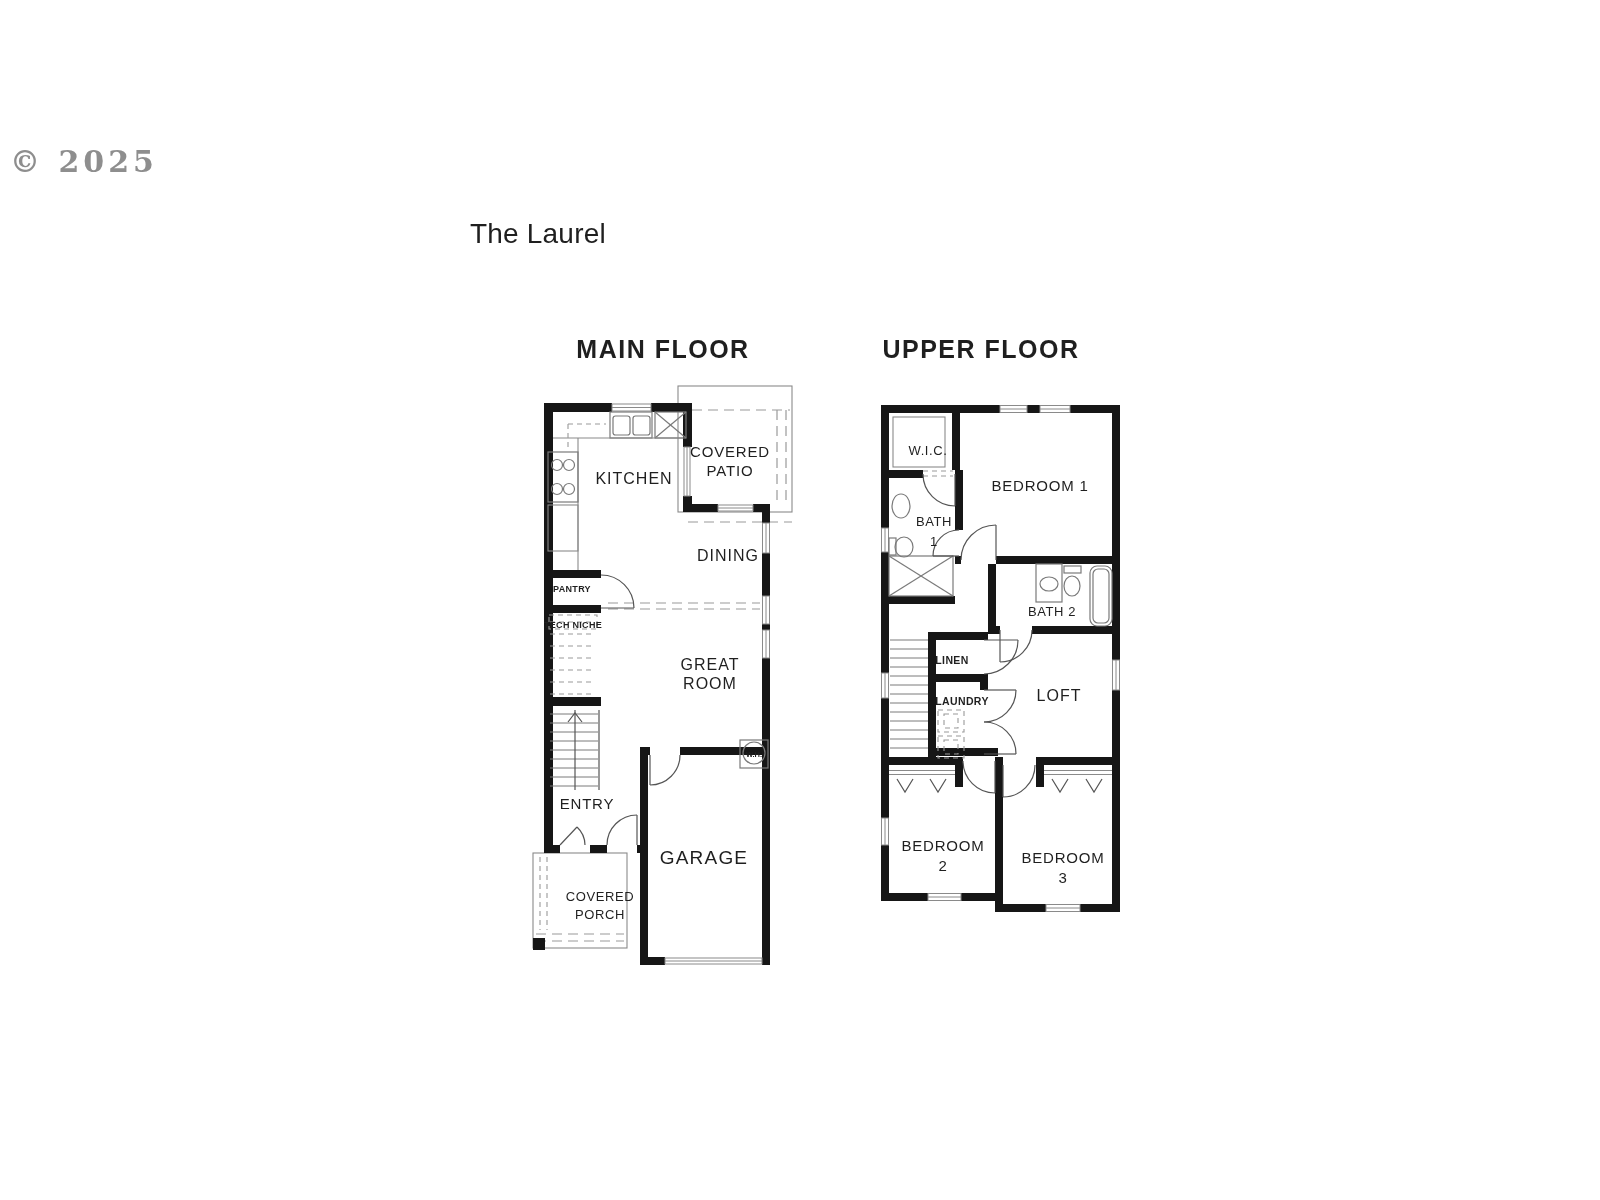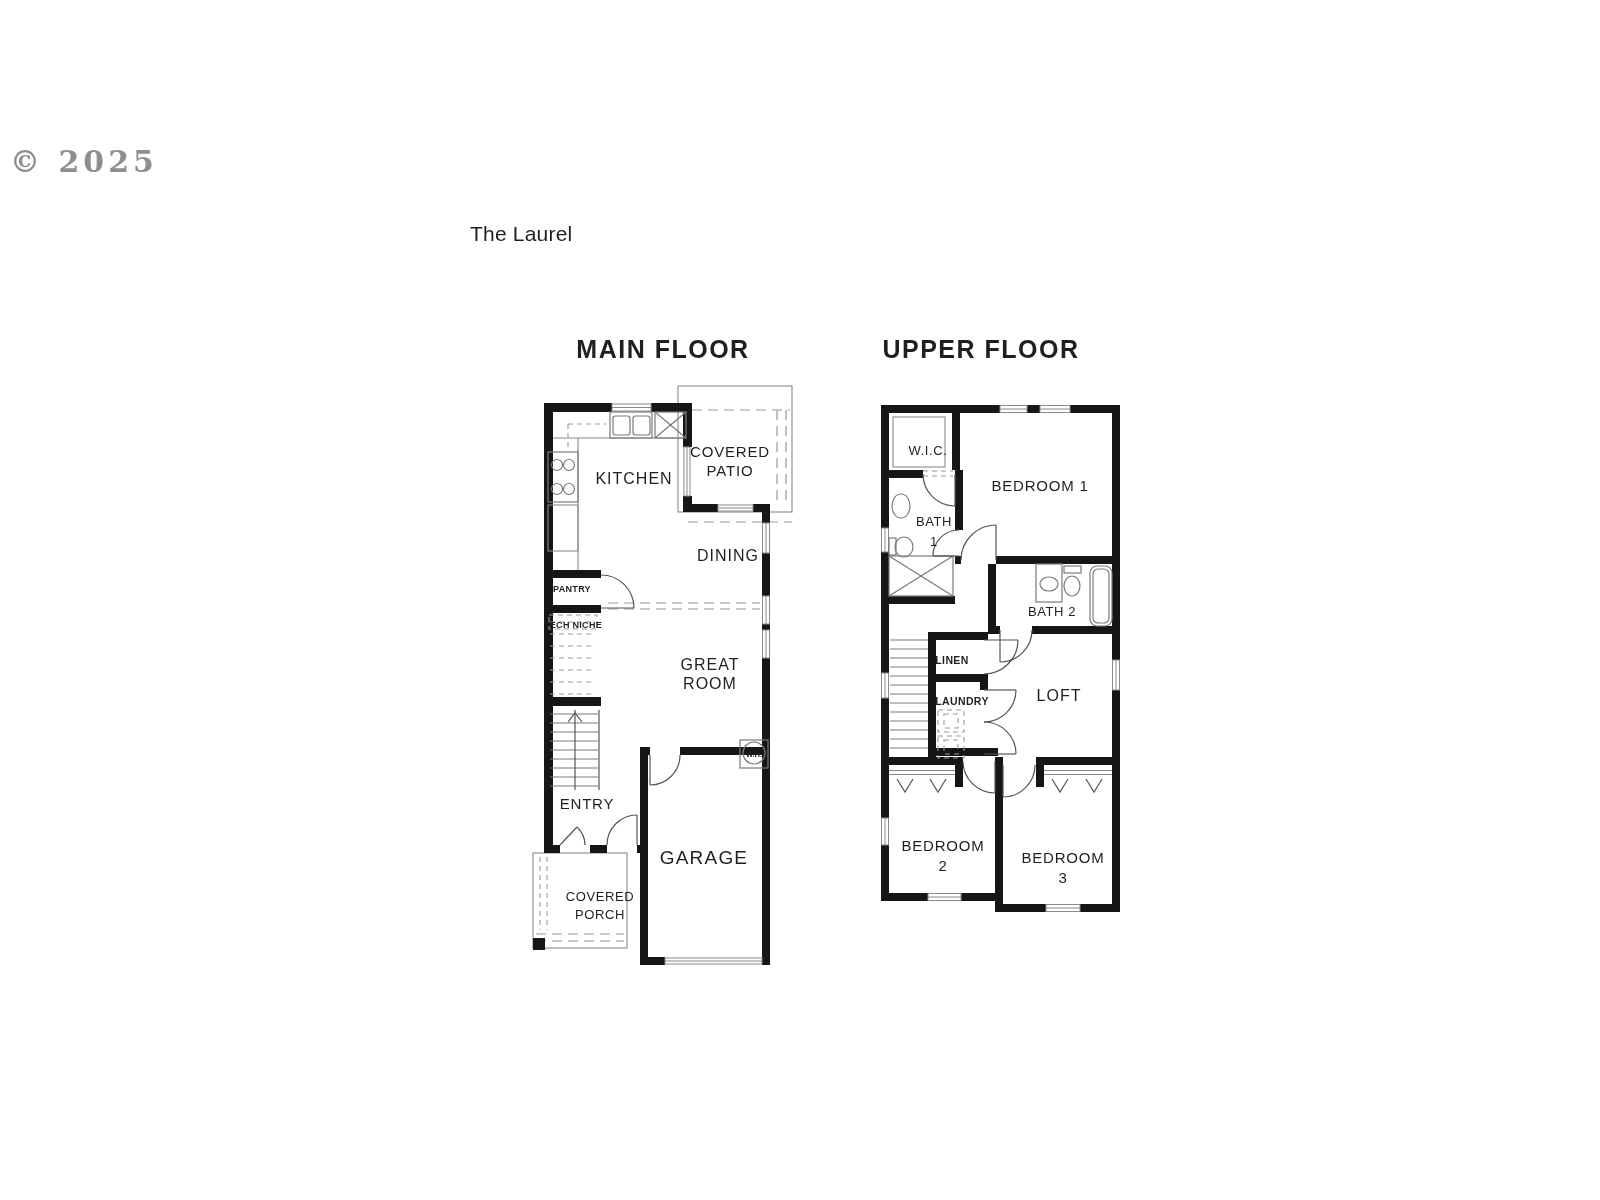--- a/index.html
+++ b/index.html
@@ -5,21 +5,21 @@
   :root{
     --wall:#161616; --line:#8a8a8a; --fixture:#7a7a7a; --door:#555555;
     --dash:#9a9a9a; --text:#1f1f1f; --wm:#8e8e8e; --bg:#ffffff;
   }
   html,body{margin:0;padding:0;background:var(--bg);}
   .canvas{position:relative;width:1600px;height:972px;background:var(--bg);overflow:hidden;
           font-family:"Liberation Sans", sans-serif;}
   .watermark{position:absolute;left:10px;top:144px;font-family:"DejaVu Serif", serif;
              font-weight:600;font-size:30px;letter-spacing:4px;color:var(--wm);}
   .title-block{position:absolute;left:470px;top:220px;color:var(--text);
-               font-size:21px;font-weight:500;line-height:28.5px;letter-spacing:.2px;}
+               font-size:28px;font-weight:500;line-height:28.5px;letter-spacing:.2px;}
   svg{position:absolute;left:0;top:0;}
   .wall{fill:var(--wall);stroke:none;}
   .thin{stroke:var(--line);stroke-width:1.1;fill:none;}
   .fix{stroke:var(--fixture);stroke-width:1.2;fill:none;}
   .fixw{stroke:var(--fixture);stroke-width:1.2;fill:#fff;}
   .dash{stroke:var(--dash);stroke-width:1.2;fill:none;stroke-dasharray:10 6;}
   .dash-s{stroke:var(--dash);stroke-width:1.1;fill:none;stroke-dasharray:5 4;}
   .door{stroke:var(--door);stroke-width:1.2;fill:none;}
   .win{fill:#fff;stroke:var(--line);stroke-width:1;}
   .winl{stroke:var(--line);stroke-width:1;fill:none;}

